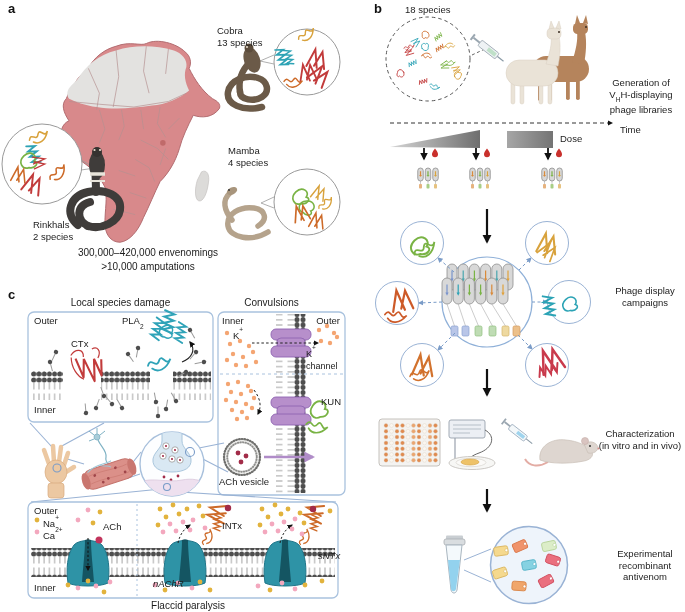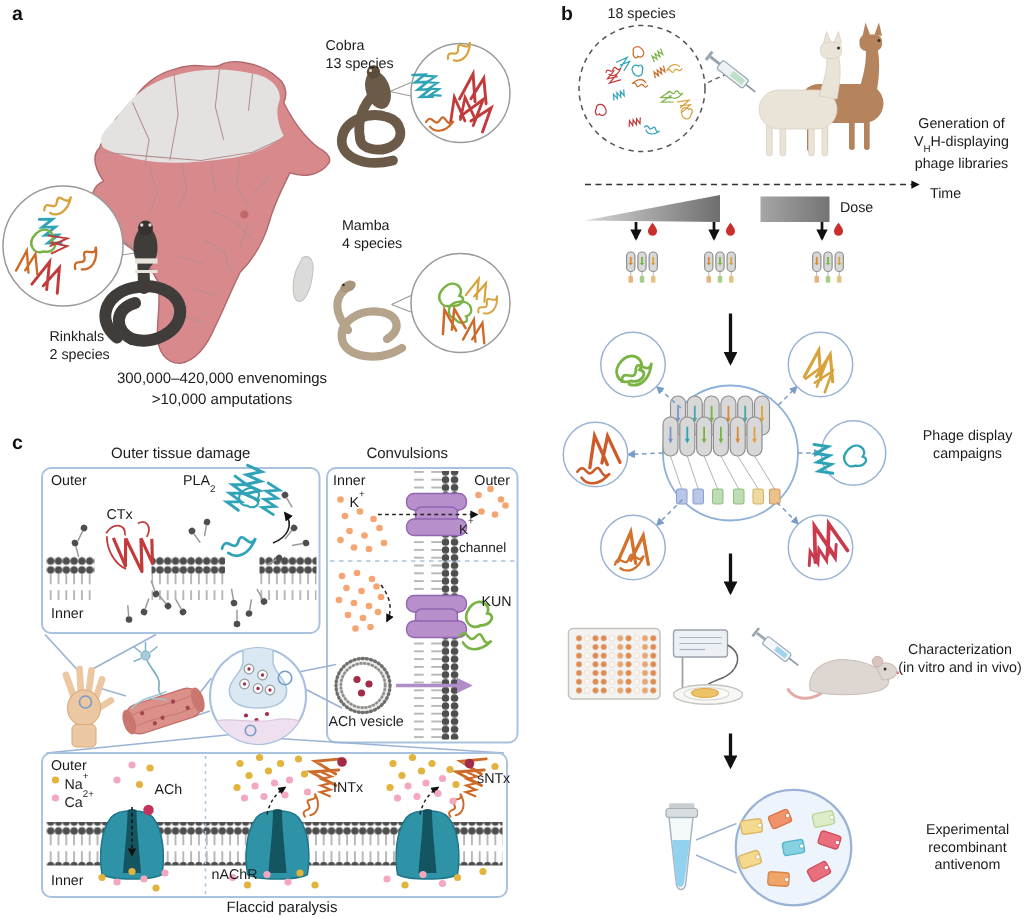--- a/index.html
+++ b/index.html
@@ -798,21 +798,21 @@
 <div class="lbl ctr" style="left:590px;top:428px;width:100px;">
   <div>Characterization</div>
       <div>(in vitro and in vivo)</div>
 </div>
 <div class="lbl ctr" style="left:600px;top:548px;width:90px;">
   <div>Experimental</div>
       <div>recombinant</div>
       <div>antivenom</div>
 </div>
 
-<div class="lbl fs10 ctr" style="left:28px;top:296px;width:185px;">Outer tissue damage</div>
+<div class="lbl fs10 ctr" style="left:28px;top:296px;width:185px;">Local species damage</div>
 <div class="lbl fs10 ctr" style="left:208px;top:296px;width:127px;">Convulsions</div>
 
 <div class="lbl" style="left:34px;top:315px;">Outer</div>
 <div class="lbl" style="left:34px;top:404px;">Inner</div>
 <div class="lbl" style="left:71px;top:338px;">CTx</div>
 <div class="lbl" style="left:122px;top:315px;"><span>PLA</span><sub class="s">2</sub></div>
 
 <div class="lbl" style="left:222px;top:315px;">Inner</div>
 <div class="lbl rt" style="left:300px;top:315px;width:40px;">Outer</div>
 <div class="lbl" style="left:233px;top:327px;"><span>K</span><sup class="s">+</sup></div>
@@ -821,18 +821,18 @@
   <div>channel</div>
 </div>
 <div class="lbl" style="left:321px;top:396px;">KUN</div>
 <div class="lbl" style="left:219px;top:476px;text-align:right;">ACh vesicle</div>
 
 <div class="lbl" style="left:34px;top:505px;">Outer</div>
 <div class="lbl" style="left:43px;top:515px;"><span>Na</span><sup class="s">+</sup></div>
 <div class="lbl" style="left:43px;top:527px;"><span>Ca</span><sup class="s">2+</sup></div>
 <div class="lbl" style="left:103px;top:521px;">ACh</div>
 <div class="lbl" style="left:222px;top:520px;">INTx</div>
-<div class="lbl" style="left:318px;top:514px;">sNTx</div>
-<div class="lbl" style="left:141px;top:578px;">nAChR</div>
+<div class="lbl" style="left:318px;top:550px;font-style:italic;">sNTx</div>
+<div class="lbl" style="left:153px;top:578px;font-style:italic;">nAChR</div>
 <div class="lbl" style="left:34px;top:582px;">Inner</div>
 <div class="lbl fs10 ctr" style="left:38px;top:599px;width:300px;">Flaccid paralysis</div>
 
 </div>
 
 </body></html>

